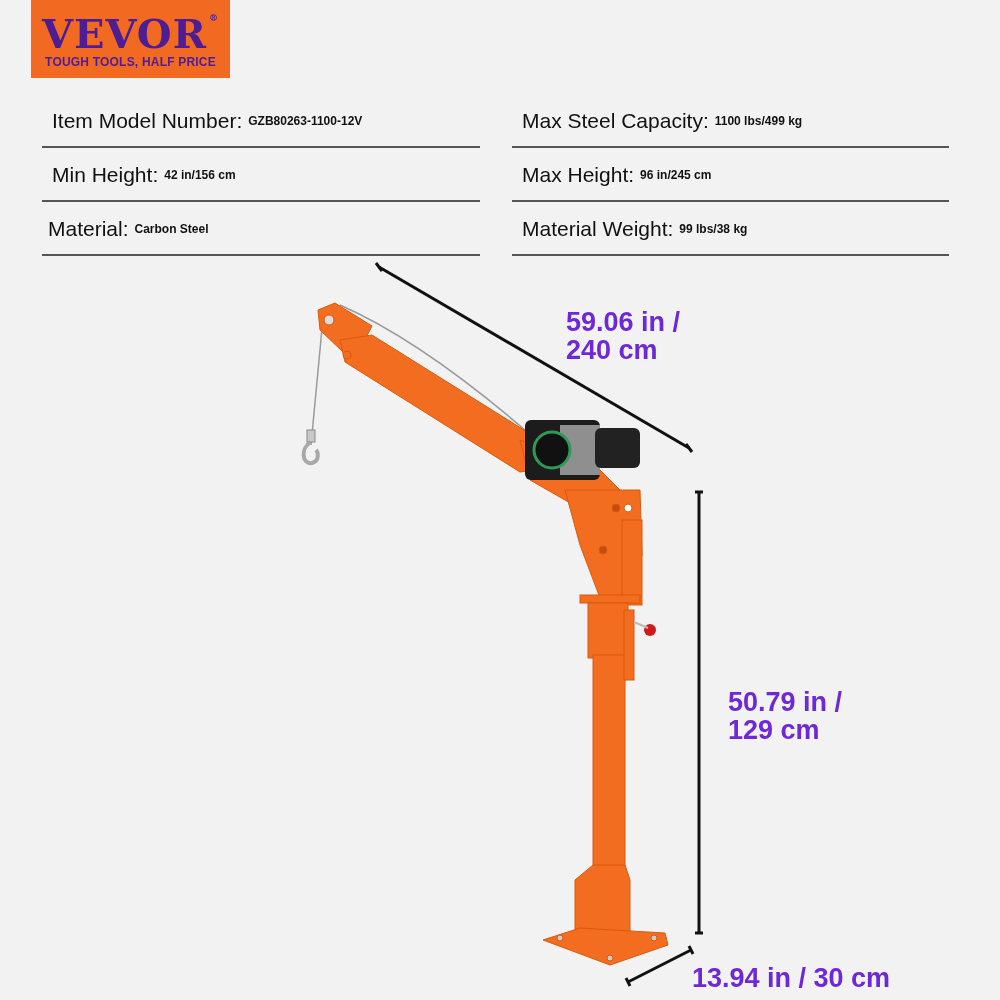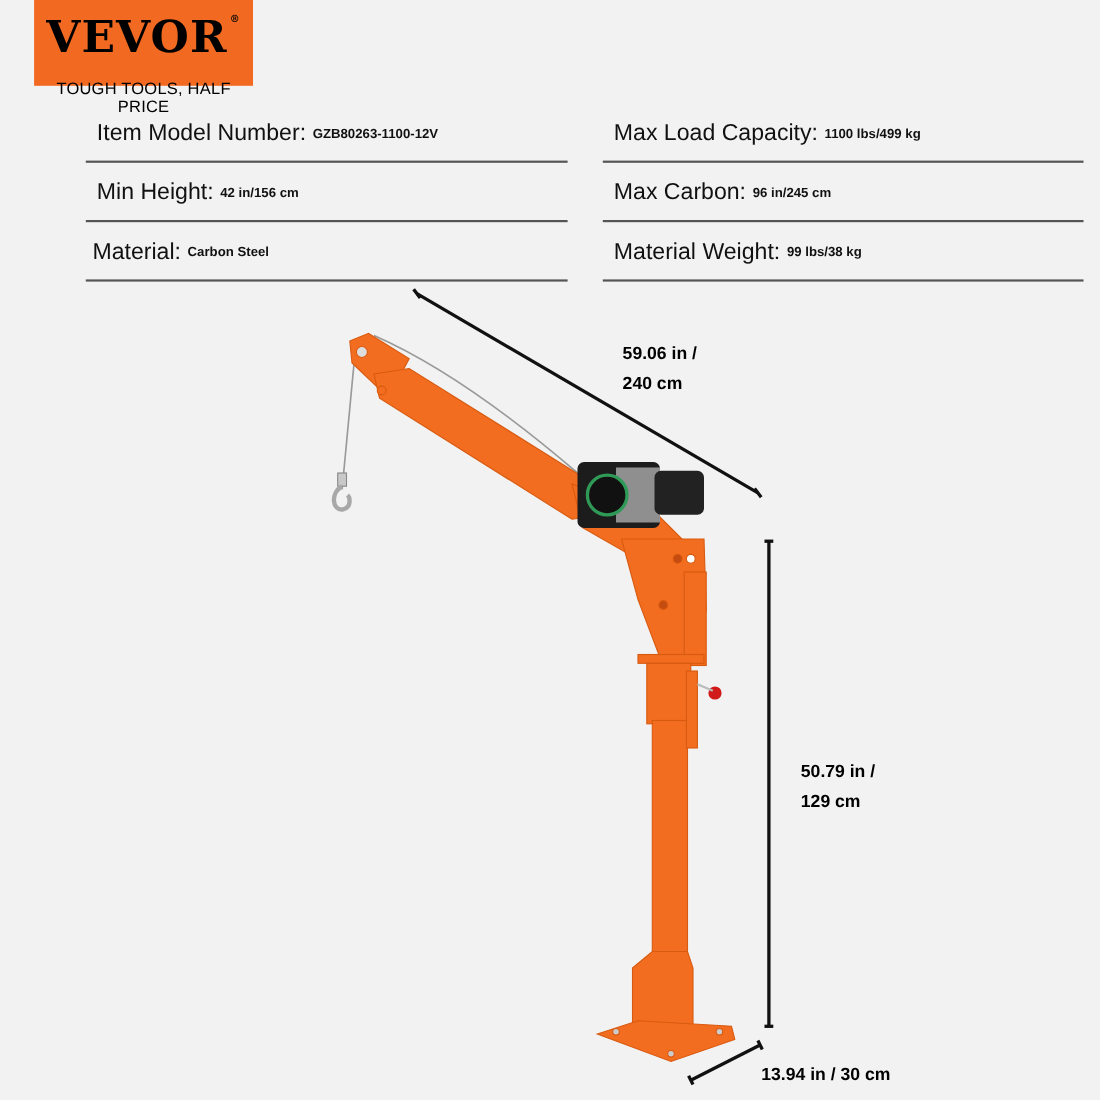--- a/index.html
+++ b/index.html
@@ -4,43 +4,43 @@
   <style>
     html, body { margin: 0; padding: 0; }
     body {
       width: 1000px; height: 1000px; position: relative; overflow: hidden;
       background: #f2f2f2;
       font-family: "Liberation Sans", sans-serif;
       color: #111;
     }
     .logo {
       position: absolute; left: 31px; top: 0; width: 199px; height: 78px;
-      background: #f26a22; color: #000000; text-align: center;
+      background: #f26a22; color: #4c1d95; text-align: center;
     }
     .logo .brand {
       font-family: "DejaVu Serif", serif; font-weight: bold; font-size: 40px;
       letter-spacing: 1px; line-height: 1; margin-top: 14px; display: block;
     }
     .logo .reg { font-size: 9px; vertical-align: top; margin-left: 2px; }
     .logo .tag {
-      font-size: 15px; font-weight: normal; display: block; margin-top: 18px; letter-spacing: 0.2px;
+      font-size: 12px; font-weight: bold; display: block; margin-top: 1px; letter-spacing: 0.2px;
     }
-    .spec-col { position: absolute; top: 96px; margin-left: 36px; }
+    .spec-col { position: absolute; top: 96px; }
     .spec-col.left { left: 42px; width: 438px; }
     .spec-col.right { left: 512px; width: 437px; }
     .spec-row {
       height: 52px; border-bottom: 2px solid #555; box-sizing: border-box;
       display: flex; align-items: center; font-size: 21px; white-space: nowrap;
       margin-bottom: 2px;
     }
     .spec-row .label { font-weight: normal; margin-left: 10px; }
     .spec-row .value { font-weight: bold; font-size: 12px; margin-left: 6px; }
     .spec-col.left .spec-row:nth-child(3) .label { margin-left: 6px; }
     .dim-text {
-      position: absolute; font-weight: bold; font-size: 16px; line-height: 28px; color: #000000;
+      position: absolute; font-weight: bold; font-size: 27px; line-height: 28px; color: #6d28d9;
     }
     svg.art { position: absolute; left: 0; top: 0; }
   </style>
 </head>
 <body>
 
 <div class="logo">
   <span class="brand"><span>VEVOR</span><span class="reg">®</span></span>
   <span class="tag">TOUGH TOOLS, HALF PRICE</span>
 </div>
@@ -55,25 +55,25 @@
     <span class="value">42 in/156 cm</span>
   </div>
   <div class="spec-row">
     <span class="label">Material:</span>
     <span class="value">Carbon Steel</span>
   </div>
 </div>
 
 <div class="spec-col right">
   <div class="spec-row">
-    <span class="label">Max Load Capacity:</span>
+    <span class="label">Max Steel Capacity:</span>
     <span class="value">1100 lbs/499 kg</span>
   </div>
   <div class="spec-row">
-    <span class="label">Max Carbon:</span>
+    <span class="label">Max Height:</span>
     <span class="value">96 in/245 cm</span>
   </div>
   <div class="spec-row">
     <span class="label">Material Weight:</span>
     <span class="value">99 lbs/38 kg</span>
   </div>
 </div>
 
 <svg class="art" width="1000" height="1000" viewBox="0 0 1000 1000">
 

